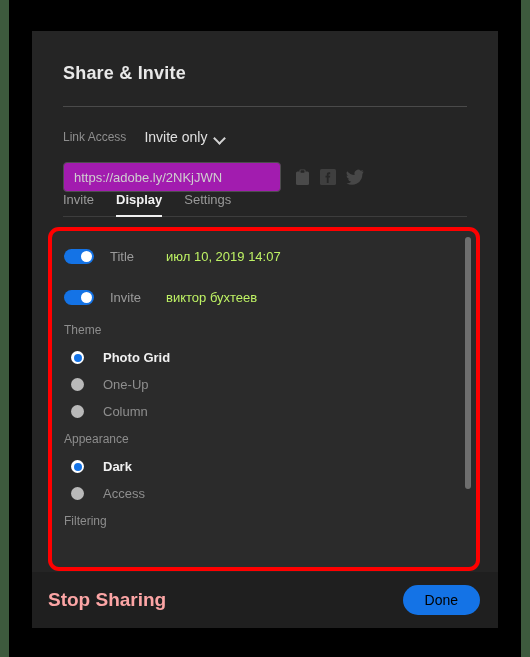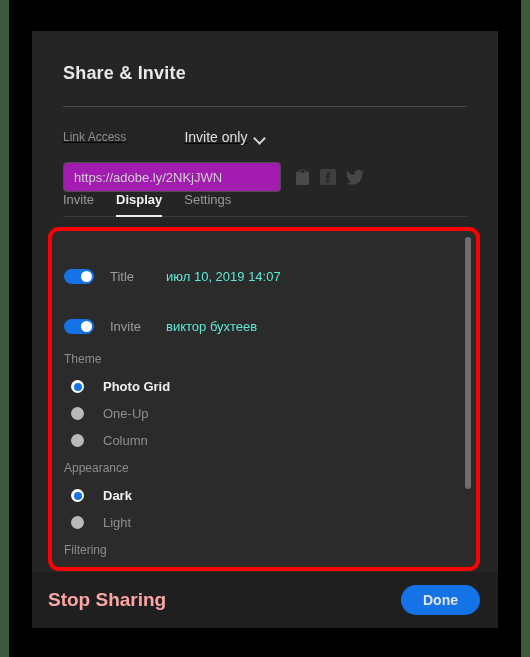--- a/index.html
+++ b/index.html
@@ -60,37 +60,35 @@
     background: #4a4a4a;
     margin-top: 22px;
   }
 
   
   .link-access-row {
     display: flex;
     align-items: center;
     margin-top: 19px;
     height: 22px;
-    text-decoration: underline;
   }
   .link-access-label {
     font-size: 12px;
     color: #8e8e8e;
   }
   .link-access-select {
     display: flex;
     align-items: center;
     gap: 8px;
     margin-left: 18px;
     cursor: pointer;
   }
   .link-access-value {
     font-size: 14px;
     color: #e0e0e0;
-    margin-left: 40px;
   }
   .chevron {
     width: 11px;
     height: 7px;
     position: relative;
   }
   .chevron::before {
     content: "";
     position: absolute;
     left: 0; top: 0;
@@ -168,21 +166,21 @@
     border-radius: 9px;
     overflow: hidden;
     padding: 14px 0 0 16px;
   }
 
   .opt-row {
     display: flex;
     align-items: center;
     height: 30px;
   }
-  .opt-row.toggle-row { margin-bottom: 11px; margin-top: 20px; }
+  .opt-row.toggle-row { margin-bottom: 11px; }
 
   
   .switch {
     width: 30px;
     height: 15px;
     border-radius: 8px;
     background: #1473e6;
     position: relative;
     flex: 0 0 auto;
     cursor: pointer;
@@ -196,21 +194,21 @@
   }
   .switch-label {
     font-size: 13px;
     color: #9b9b9b;
     margin-left: 16px;
     width: 56px;
     flex: 0 0 auto;
   }
   .switch-value {
     font-size: 13px;
-    color: #5eead4;
+    color: #bef264;
   }
 
   
   .group-label {
     font-size: 12px;
     color: #8d8d8d;
     margin: 7px 0 7px 0;
   }
 
   
@@ -273,23 +271,23 @@
     padding: 0 18px 0 16px;
   }
   .stop-sharing {
     font-size: 19px;
     font-weight: bold;
     color: #fca5a5;
     cursor: pointer;
   }
   .done-btn {
     background: #1473e6;
-    color: #e5e5e5;
+    color: #000000;
     font-size: 14px;
-    font-weight: bold;
+    font-weight: normal;
     font-family: "Liberation Sans", sans-serif;
     border: none;
     border-radius: 15px;
     height: 30px;
     padding: 0 22px;
     cursor: pointer;
   }
 </style>
 </head>
 <body>
@@ -377,21 +375,21 @@
         </div>
 
         <div class="group-label">Appearance</div>
 
         <div class="radio-row selected">
           <span class="radio selected"></span>
           <span class="radio-label">Dark</span>
         </div>
         <div class="radio-row">
           <span class="radio"></span>
-          <span class="radio-label">Light</span>
+          <span class="radio-label">Access</span>
         </div>
 
         <div class="group-label">Filtering</div>
 
         <div class="panel-scrollbar"></div>
       </div>
     </div>
 
     <div class="footer">
       <span class="stop-sharing">Stop Sharing</span>

